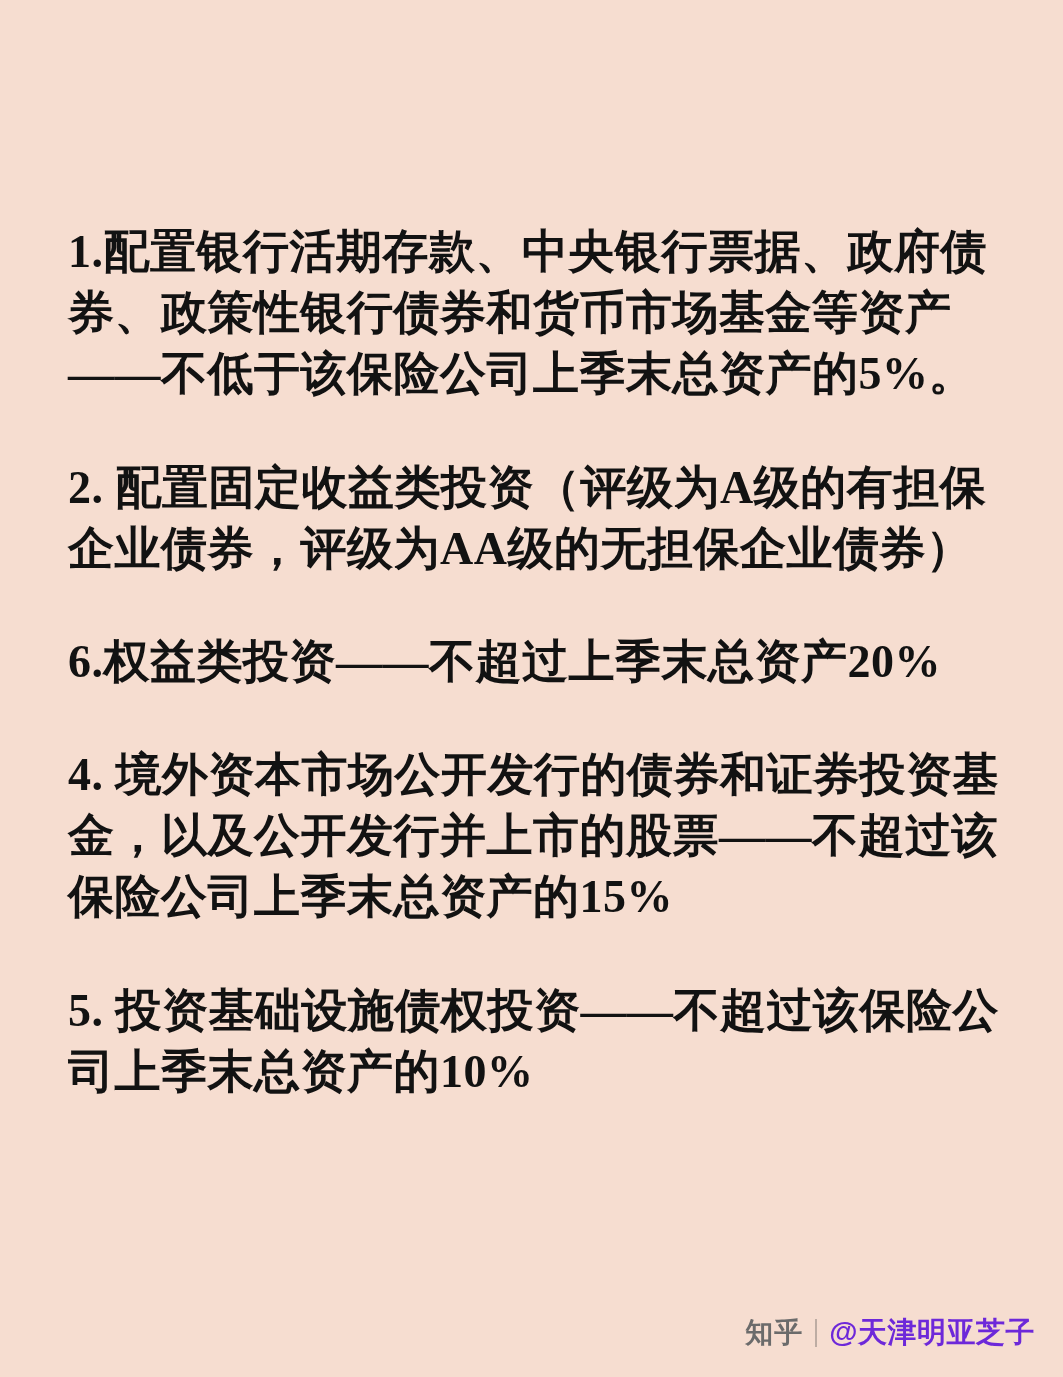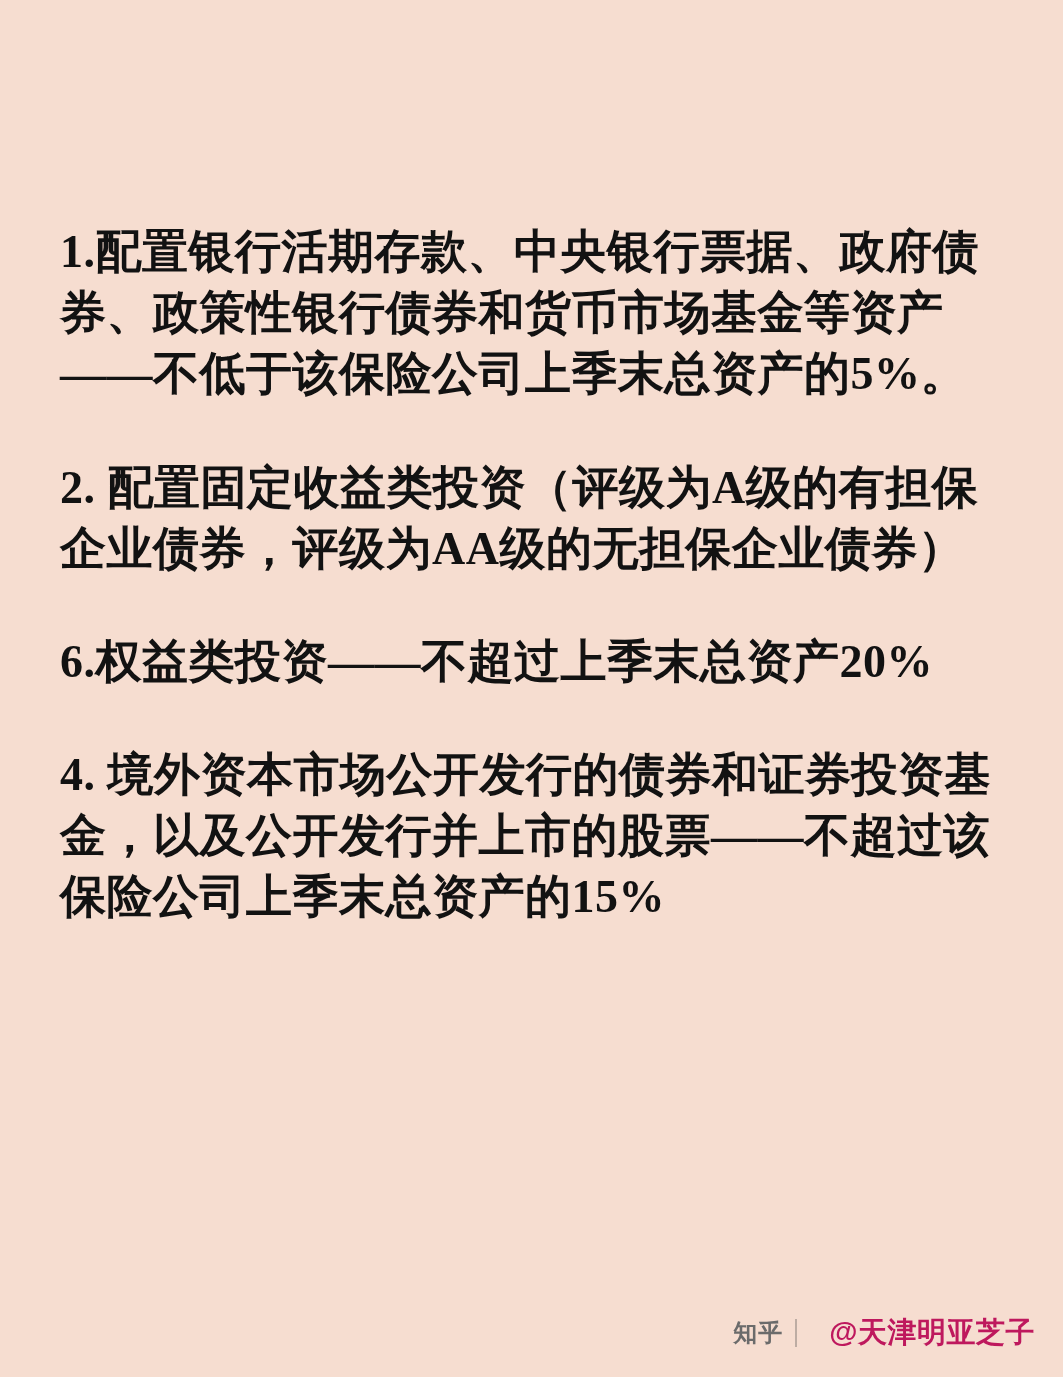--- a/index.html
+++ b/index.html
@@ -14,21 +14,21 @@
     overflow: hidden;
     position: relative;
   }
   .page {
     position: absolute;
     inset: 0;
     background: #f6ddd0;
   }
   .content {
     position: absolute;
-    left: 60px;
+    left: 68px;
     top: 175px;
     width: 950px;
   }
   .item {
     font-size: 46px;
     line-height: 1.33;
     font-weight: 700;
     color: #121212;
     letter-spacing: 0.5px;
     margin-bottom: 52px;
@@ -41,49 +41,49 @@
   .footer {
     position: absolute;
     right: 28px;
     bottom: 24px;
     display: flex;
     align-items: center;
     gap: 12px;
   }
   .zhihu-logo {
     font-family: "Liberation Sans", sans-serif;
-    font-size: 24px;
+    font-size: 28px;
     font-weight: 700;
     color: #6b6b6b;
     letter-spacing: 1px;
   }
   .divider {
     width: 2px;
     height: 28px;
     background: #bdaca3;
   }
   .handle {
     font-family: "Liberation Sans", sans-serif;
     font-size: 29px;
     font-weight: 700;
-    color: #be185d;
+    color: #6d28d9;
     letter-spacing: 0.5px;
-    margin-left: 20px;
   }
 </style>
 </head>
 <body>
 
 <div class="page">
 
   <div class="content">
     <p class="item">1.配置银行活期存款、中央银行票据、政府债券、政策性银行债券和货币市场基金等资产——不低于该保险公司上季末总资产的5%。</p>
     <p class="item">2. 配置固定收益类投资（评级为A级的有担保企业债券，评级为AA级的无担保企业债券）</p>
     <p class="item">6.权益类投资——不超过上季末总资产20%</p>
     <p class="item">4. 境外资本市场公开发行的债券和证券投资基金，以及公开发行并上市的股票——不超过该保险公司上季末总资产的15%</p>
+    <p class="item">5. 投资基础设施债权投资——不超过该保险公司上季末总资产的10%</p>
   </div>
 
   <div class="footer">
     <span class="zhihu-logo">知乎</span>
     <span class="divider"></span>
     <span class="handle">@天津明亚芝子</span>
   </div>
 
 </div>
 

